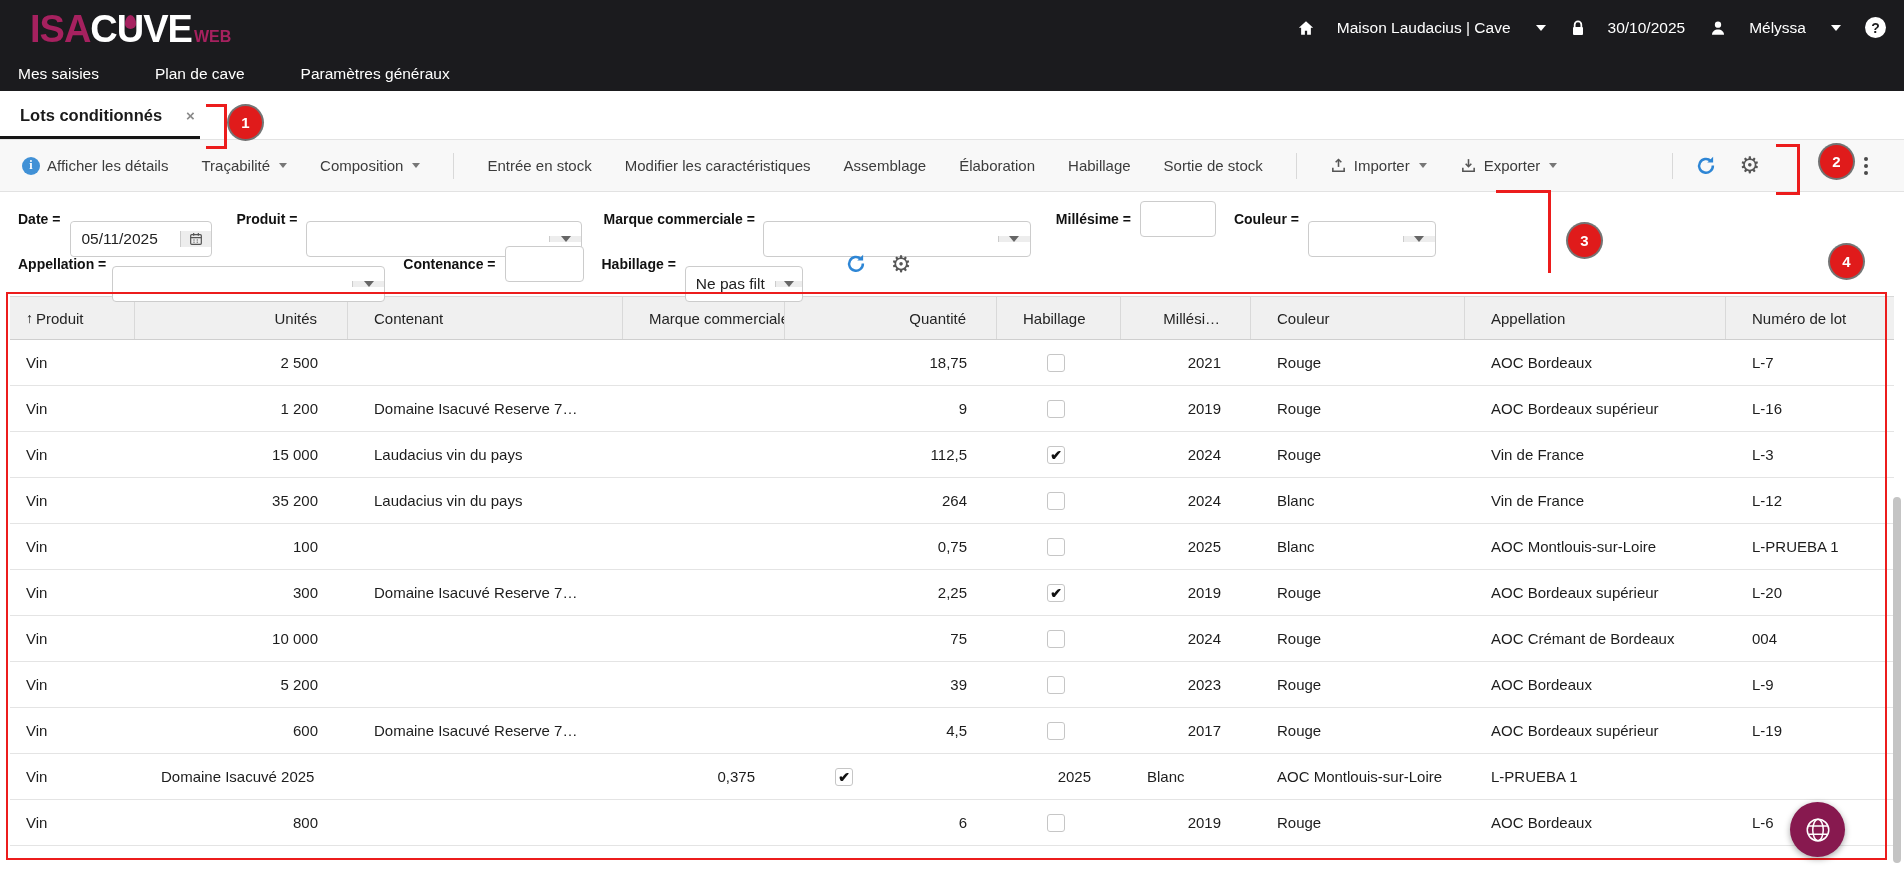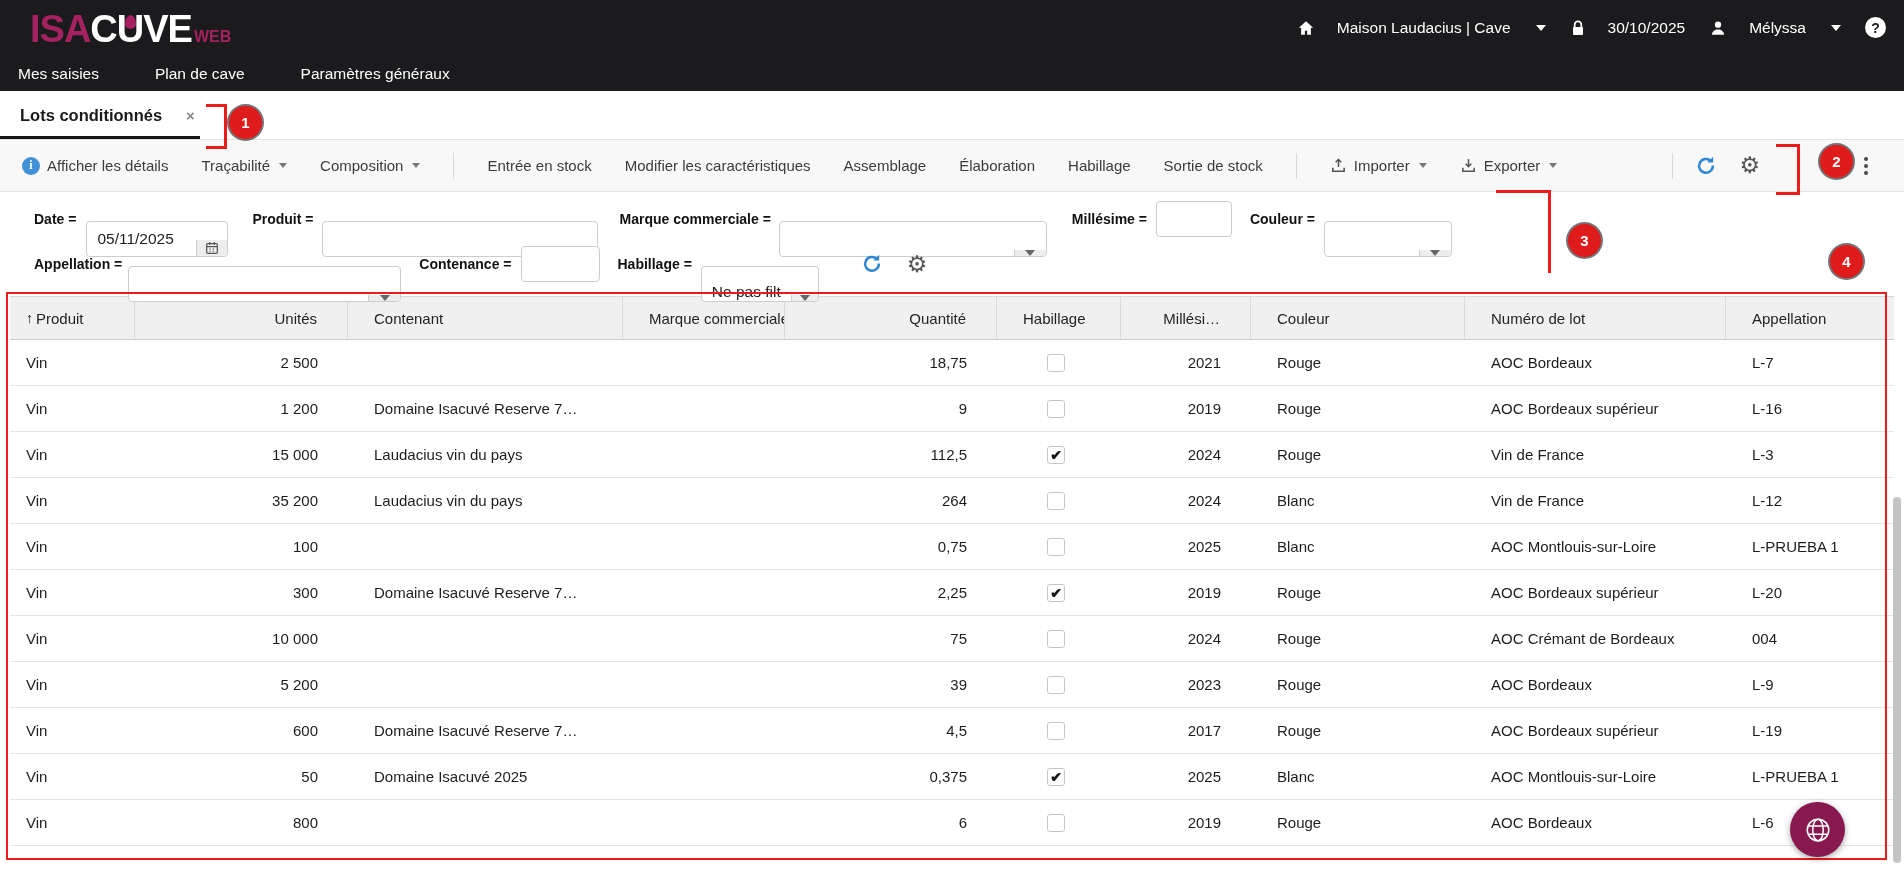--- a/index.html
+++ b/index.html
@@ -43,24 +43,24 @@
   .tb-right { display:flex; align-items:center; margin-left:auto; }
   .icon-btn { display:flex; align-items:center; justify-content:center; cursor:pointer; }
   .gear-glyph { font-size:23px; color:#565656; line-height:1; }
   .kebab { display:inline-block; width:4px; height:4px; border-radius:50%; background:#4a4a4a;
     box-shadow:0 -7px 0 #4a4a4a, 0 7px 0 #4a4a4a; margin:0 8px; }
 
   
   .filters { position:relative; height:99px; background:#fff; padding-top:7px; }
   .frow { display:flex; align-items:center; height:40px; padding-left:18px; font-size:14px; }
   .frow + .frow { margin-top:5px; }
-  .flabel { font-weight:bold; color:#111; white-space:nowrap;margin-left:16px; }
+  .flabel { font-weight:bold; color:#111; white-space:nowrap; }
   .finput { height:36px; border:1px solid #ccc; border-radius:4px; background:#fff; font-size:15.5px; color:#222;
     padding:0 10px; font-family:"Liberation Sans", sans-serif; }
-  .combo { height:36px; border:1px solid #ccc; border-radius:4px; background:#fff; display:flex; align-items:flex-end; overflow:hidden;margin-top:40px; }
+  .combo { height:36px; border:1px solid #ccc; border-radius:4px; background:#fff; display:flex; align-items:center; overflow:hidden;margin-top:40px; }
   .combo .val { flex:1; display:flex; align-items:center; padding:0 10px; font-size:15.5px; color:#222; white-space:nowrap; }
   .combo .dd { width:32px; background:#ededed; border-left:1px solid #ccc; display:flex; align-items:center; justify-content:center; cursor:pointer; }
   .dd .caret-d { width:0; height:0; border-left:5px solid transparent; border-right:5px solid transparent; border-top:6px solid #666; }
 
   
   .table { margin:5px 10px 0; width:1884px; }
   .thead, .trow { display:grid; grid-template-columns:125px 213px 275px 162px 212px 124px 130px 214px 261px 1fr; }
   .thead { height:44px; background:#f0f0f0; border-top:1px solid #d8d8d8; border-bottom:1px solid #cfcfcf; }
   .hcell { display:flex; align-items:center; font-size:15px; color:#242424; padding-left:26px; border-right:1px solid #d9d9d9; overflow:hidden; white-space:nowrap; cursor:pointer; }
   .hcell:last-child { border-right:none; }
@@ -299,24 +299,24 @@
       <div class="hcell a-left">
         <span>Habillage</span>
       </div>
       <div class="hcell a-right">
         <span>Millési…</span>
       </div>
       <div class="hcell a-left">
         <span>Couleur</span>
       </div>
       <div class="hcell a-left">
+        <span>Appellation</span>
+      </div>
+      <div class="hcell a-left">
         <span>Numéro de lot</span>
-      </div>
-      <div class="hcell a-left">
-        <span>Appellation</span>
       </div>
     </div>
   <div>
       <div class="trow">
         <div class="tcell a-left c-produit">Vin</div>
         <div class="tcell a-right c-unites">2 500</div>
         <div class="tcell a-left c-marque"></div>
         <div class="tcell a-left c-contenant"></div>
         <div class="tcell a-right c-quantite">18,75</div>
         <div class="tcell a-left c-habillage">
@@ -434,21 +434,20 @@
         <div class="tcell a-left c-habillage">
           <span class="cb"></span>
         </div>
         <div class="tcell a-right c-millesime">2017</div>
         <div class="tcell a-left c-couleur">Rouge</div>
         <div class="tcell a-left c-appellation">AOC Bordeaux supérieur</div>
         <div class="tcell a-left c-lot">L-19</div>
       </div>
       <div class="trow">
         <div class="tcell a-left c-produit">Vin</div>
-        <div class="tcell a-right c-unites">50</div>
         <div class="tcell a-left c-marque">Domaine Isacuvé 2025</div>
         <div class="tcell a-left c-contenant"></div>
         <div class="tcell a-right c-quantite">0,375</div>
         <div class="tcell a-left c-habillage">
           <span class="cb">✔</span>
         </div>
         <div class="tcell a-right c-millesime">2025</div>
         <div class="tcell a-left c-couleur">Blanc</div>
         <div class="tcell a-left c-appellation">AOC Montlouis-sur-Loire</div>
         <div class="tcell a-left c-lot">L-PRUEBA 1</div>

